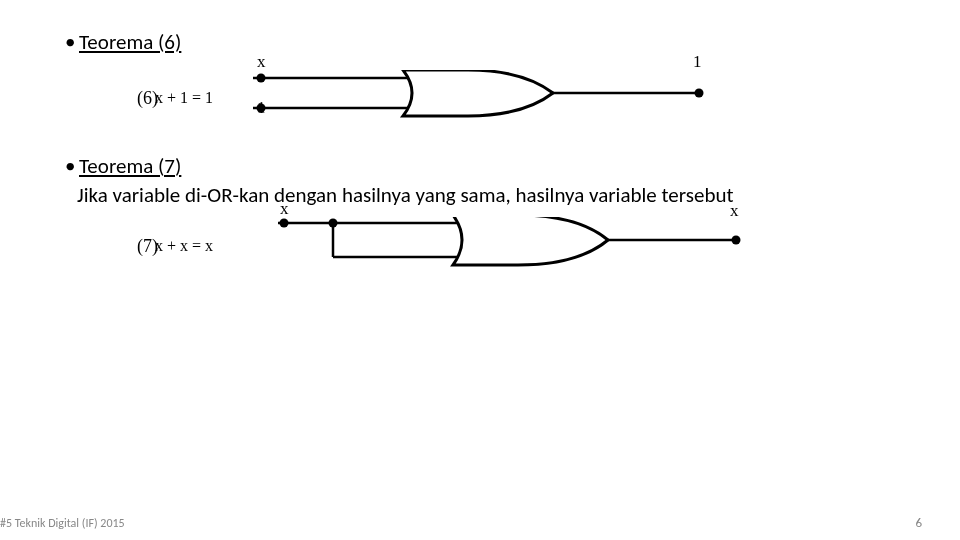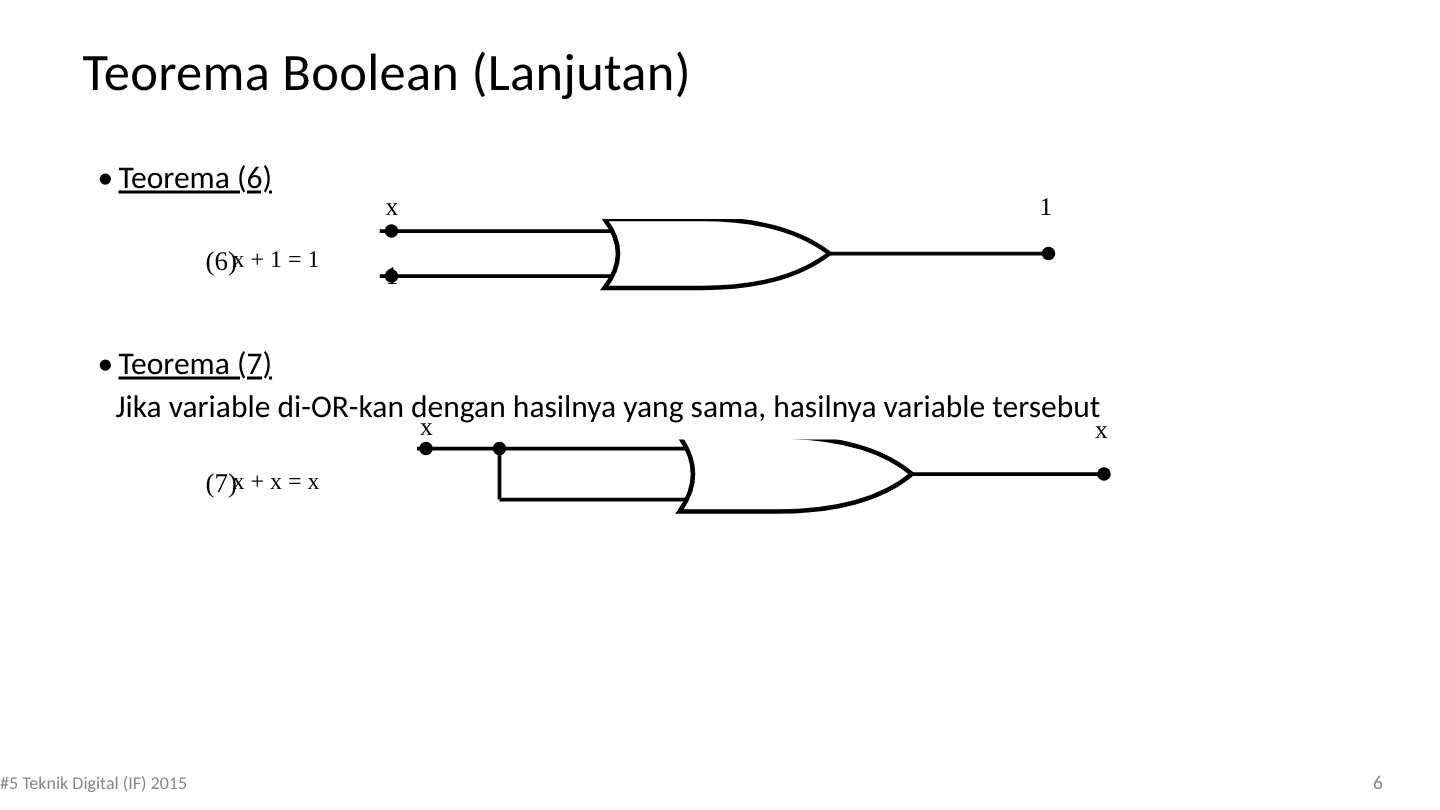--- a/index.html
+++ b/index.html
@@ -88,21 +88,20 @@
     font-size: 13px;
     color: #888888;
   }
   svg { display: block; }
 </style>
 </head>
 <body>
 
 <div class="slide">
 
-  <h1 class="title">Teorema Boolean (Lanjutan)</h1>
 
   <div class="bullet">
     <span class="dot">•</span><span>Teorema (6)</span>
   </div>
 
   <div class="diagram-row">
     <div class="eq-num">(6)</div>
     <div class="eq-text">x + 1 = 1</div>
     <div class="gate-holder">
       <span class="in-label" style="left:4px; top:-18px;">x</span>

